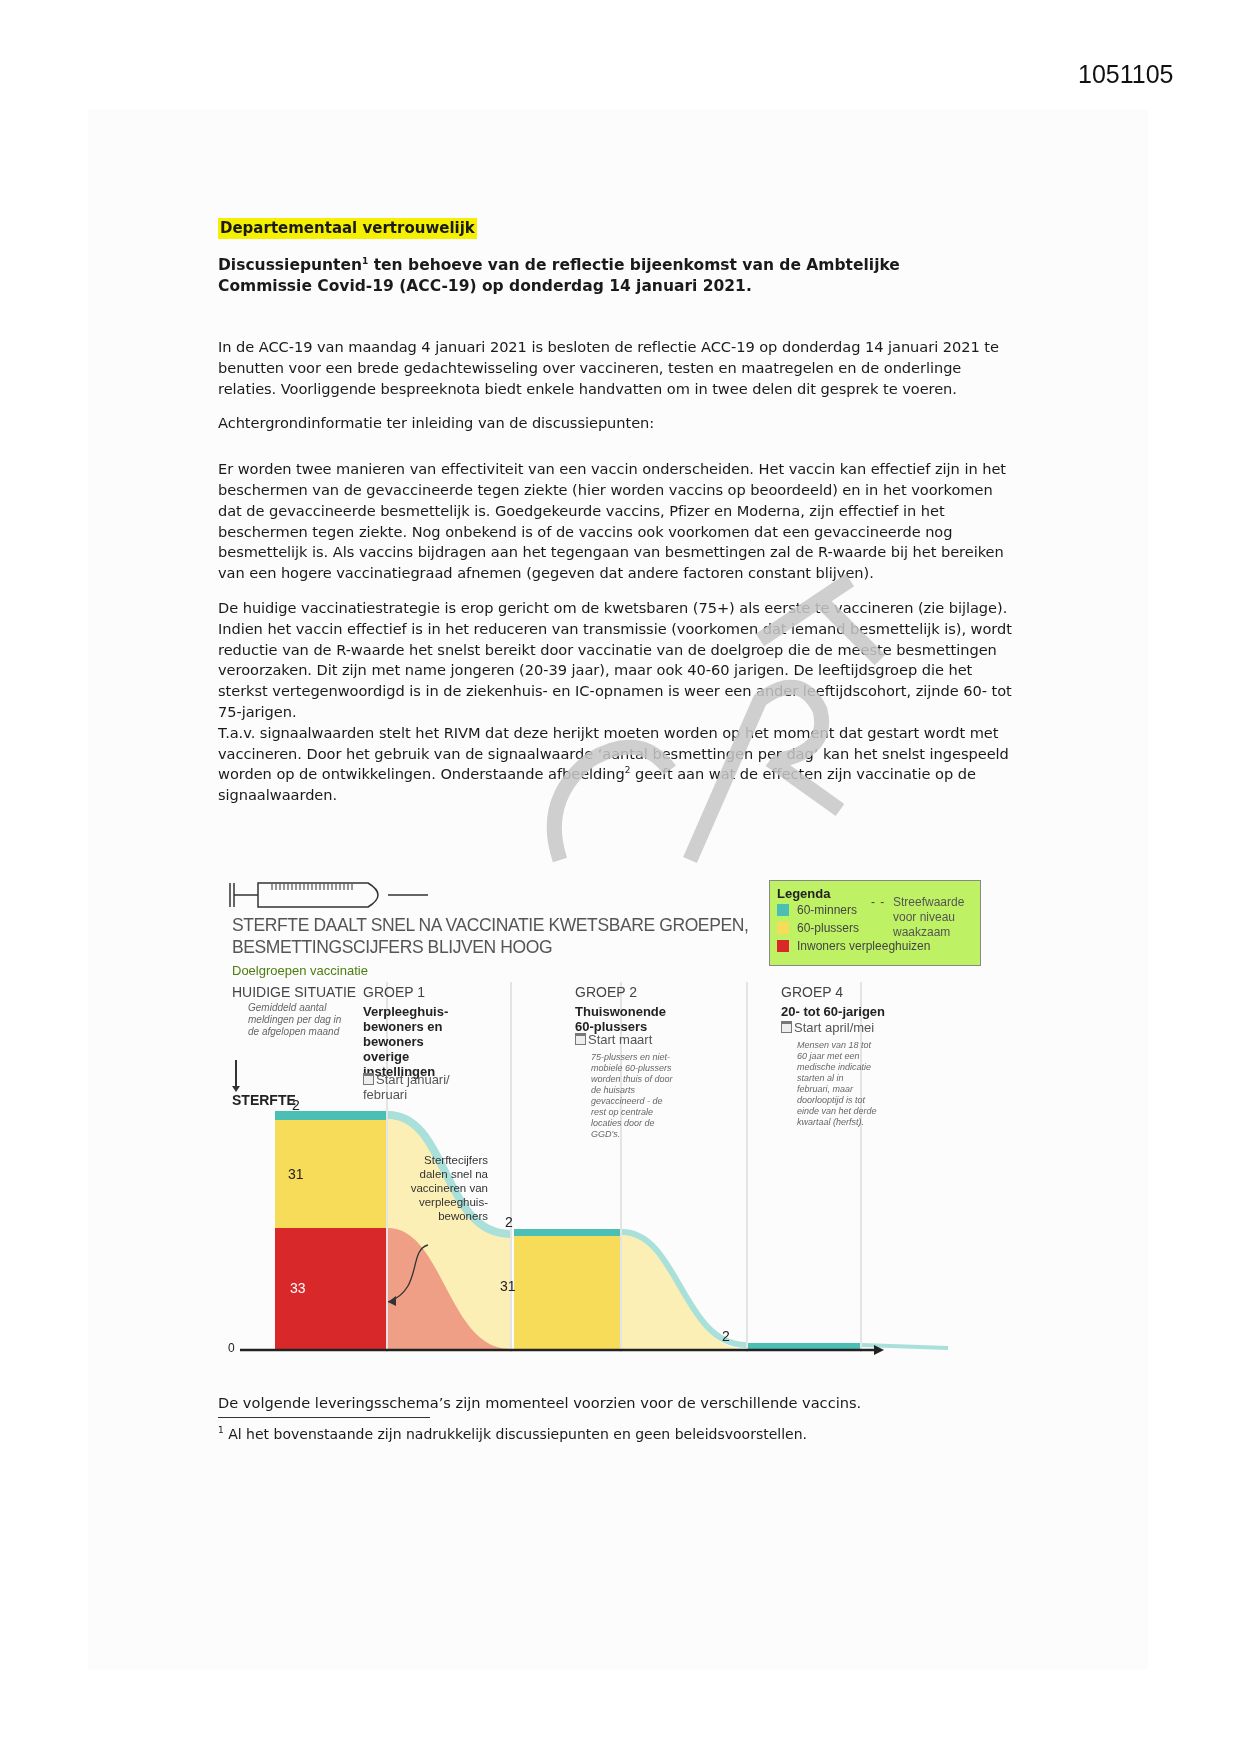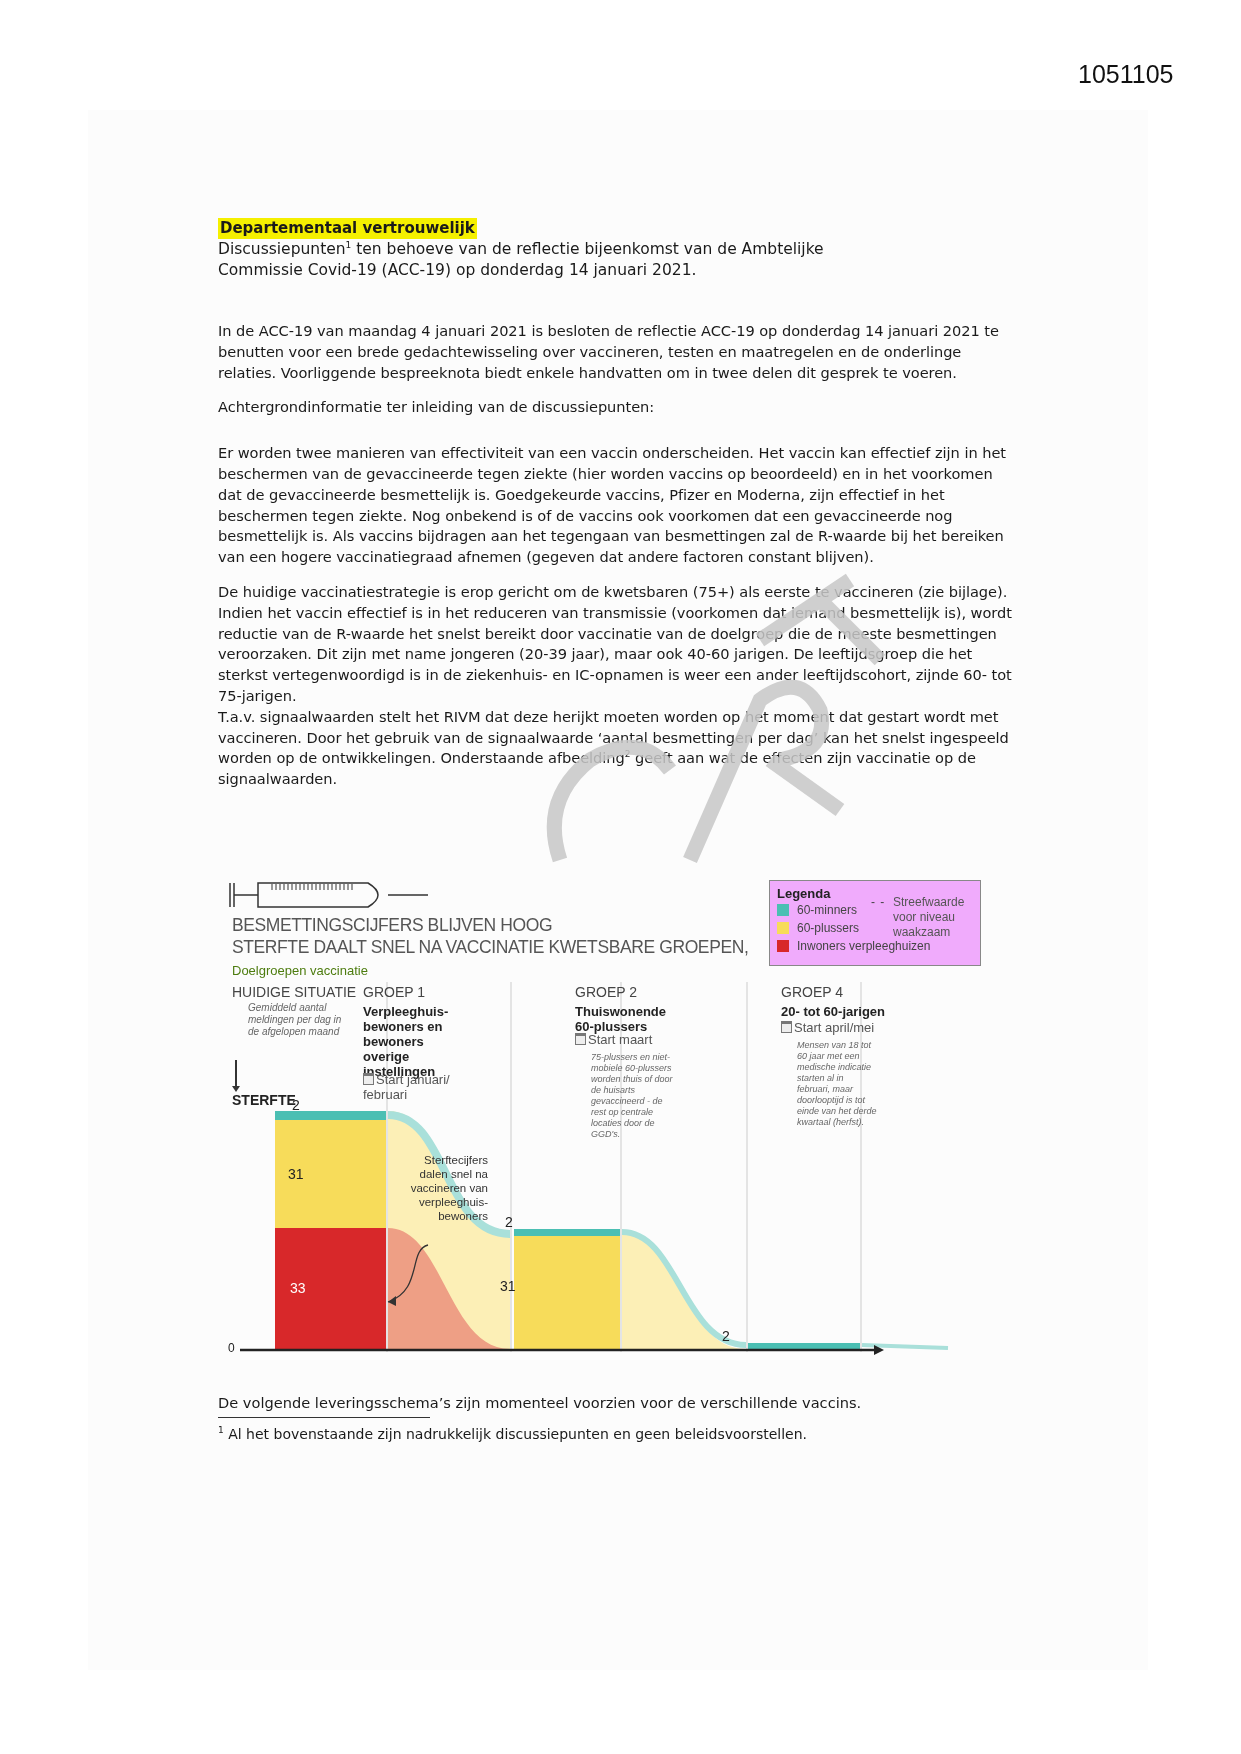--- a/index.html
+++ b/index.html
@@ -11,39 +11,39 @@
   }
   .doc-id {
     position: absolute; left: 1078px; top: 60px; font-family: "Liberation Sans", sans-serif;
     font-size: 25px; color: #111;
   }
   .content { position: absolute; left: 218px; top: 218px; width: 800px; }
   .classification {
     display: inline-block; background: #f5f000; font-weight: bold; font-size: 15px;
     padding: 1px 2px; line-height: 19px;
   }
-  .title { margin-top: 0; font-weight: normal; font-size: 15.5px; line-height: 21px; }
+  .title { margin-top: 16px; font-weight: bold; font-size: 15.5px; line-height: 21px; }
   .para { font-size: 14.6px; line-height: 20.8px; margin-top: 14px; letter-spacing: -0.05px; }
   .para.first { margin-top: 40px; }
   .para.tight { margin-top: 0; }
   .para.gap { margin-top: 25px; }
   sup { font-size: 9px; vertical-align: super; line-height: 0; }
 
   .watermark {
     position: absolute; left: 520px; top: 560px; width: 420px; height: 320px; pointer-events: none;
   }
 
   
   .infographic { position: absolute; left: 228px; top: 870px; width: 770px; height: 500px; font-family: "Liberation Sans", sans-serif; }
   .syringe { position: absolute; left: 0; top: 8px; }
   .ig-title { position: absolute; left: 4px; top: 44px; font-size: 17.5px; color: #555; line-height: 22px; letter-spacing: -0.4px; }
   .ig-sub { position: absolute; left: 4px; top: 93px; font-size: 13px; color: #4d7c0f; }
   .legend {
     position: absolute; left: 541px; top: 10px; width: 212px; height: 86px;
-    border: 1.5px solid #888; background: #f0abfc; padding: 5px 7px; font-size: 12px; color: #444;
+    border: 1.5px solid #888; background: #bef264; padding: 5px 7px; font-size: 12px; color: #444;
   }
   .legend-title { font-weight: bold; font-size: 13px; color: #222; }
   .legend-item { display: flex; align-items: center; gap: 8px; height: 18px; }
   .swatch { width: 12px; height: 12px; display: inline-block; }
   .legend-dash { position: absolute; left: 101px; top: 14px; font-size: 12px; color: #444; letter-spacing: 1px; }
   .legend-streef { position: absolute; left: 123px; top: 14px; font-size: 12px; line-height: 15px; color: #555; width: 85px; }
 
   .col-divider { position: absolute; width: 1.5px; background: #e4e4e4; top: 112px; height: 370px; }
   .col-head { position: absolute; top: 114px; font-size: 14px; color: #444; }
   .col-bold { position: absolute; font-size: 13px; font-weight: bold; color: #222; line-height: 15px; }
@@ -120,22 +120,22 @@
         <line x1="104" y1="6" x2="104" y2="12"></line>
         <line x1="108" y1="6" x2="108" y2="12"></line>
         <line x1="112" y1="6" x2="112" y2="12"></line>
         <line x1="116" y1="6" x2="116" y2="12"></line>
         <line x1="120" y1="6" x2="120" y2="12"></line>
         <line x1="124" y1="6" x2="124" y2="12"></line>
     </g>
   </svg>
 
   <div class="ig-title">
+    <div>STERFTE DAALT SNEL NA VACCINATIE KWETSBARE GROEPEN,</div>
     <div>BESMETTINGSCIJFERS BLIJVEN HOOG</div>
-    <div>STERFTE DAALT SNEL NA VACCINATIE KWETSBARE GROEPEN,</div>
   </div>
   <div class="ig-sub">Doelgroepen vaccinatie</div>
 
   <div class="legend">
     <div class="legend-title">Legenda</div>
     <div class="legend-item">
         <span class="swatch" style="background:#4bbfb3"></span>
         <span>60-minners</span>
       </div>
     <div class="legend-item">

